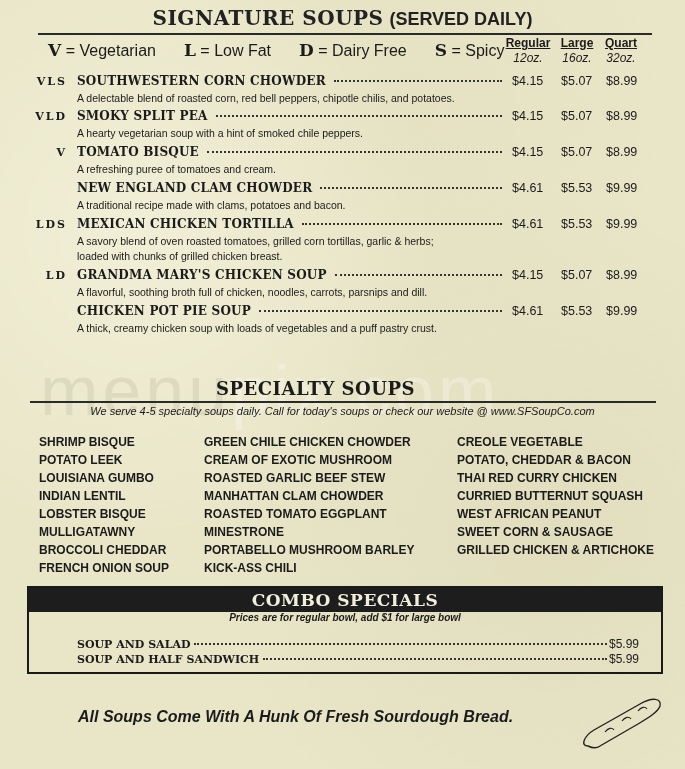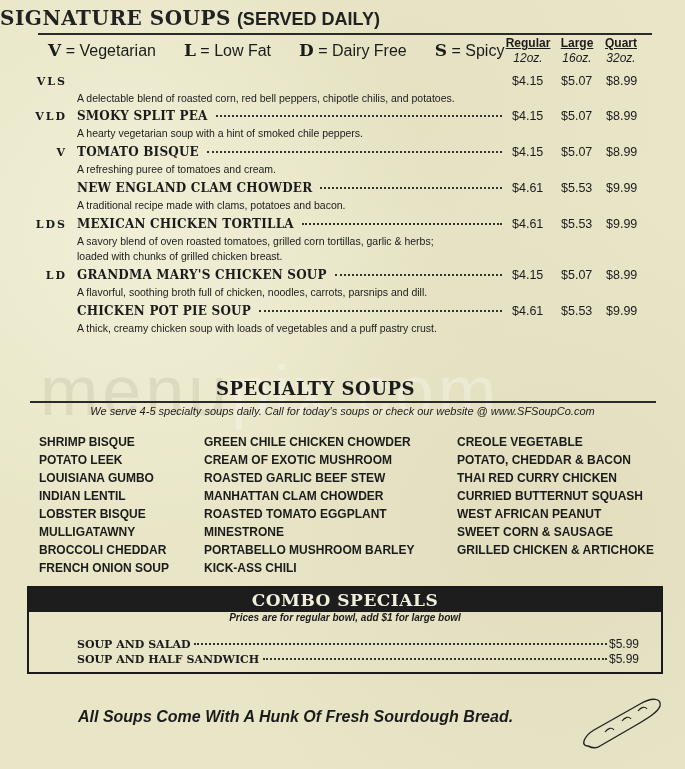--- a/index.html
+++ b/index.html
@@ -9,21 +9,21 @@
       background-image:
         radial-gradient(circle at 20% 30%, rgba(255,255,240,0.35) 0, rgba(255,255,240,0) 40%),
         radial-gradient(circle at 80% 70%, rgba(210,205,170,0.35) 0, rgba(210,205,170,0) 45%),
         radial-gradient(circle at 60% 15%, rgba(220,215,180,0.3) 0, rgba(220,215,180,0) 35%);
       color: #1b1b1b;
       font-family: "Liberation Sans", sans-serif;
     }
     .abs { position: absolute; }
 
     
-    .sig-title { left: 0; width: 685px; top: 6px; font-size: 21px; color: #222; }
+    .sig-title { left: 0; width: 685px; top: 6px; text-align: center; font-size: 21px; color: #222; }
     .sig-title .big { font-family: "DejaVu Serif", serif; font-weight: bold; font-size: 20px; letter-spacing: 0.5px; }
     .sig-title .small { font-family: "Liberation Sans", sans-serif; font-weight: bold; font-size: 18px; }
     .rule { height: 2px; background: #2a2a2a; }
 
     .legend { top: 40px; left: 48px; font-size: 16px; display: flex; gap: 0; }
     .legend .item { margin-right: 28px; white-space: nowrap; }
     .legend .code { font-family: "DejaVu Serif", serif; font-weight: bold; font-size: 17px; }
 
     .col-head { top: 36px; width: 60px; text-align: center; font-size: 12px; line-height: 15px; }
     .col-head .lbl { font-weight: bold; display: block; text-decoration: underline; }
@@ -85,20 +85,24 @@
   <span class="lbl">Large</span>
   <span class="oz">16oz.</span>
 </div>
 <div class="abs col-head" style="left:591px;">
   <span class="lbl">Quart</span>
   <span class="oz">32oz.</span>
 </div>
 
 <div class="abs soup" style="top:70px;">
   <span class="codes">VLS</span>
+  <div class="name-line">
+      <span class="name">SOUTHWESTERN CORN CHOWDER</span>
+      <span class="dots"></span>
+    </div>
   <div class="desc">A delectable blend of roasted corn, red bell peppers, chipotle chilis, and potatoes.</div>
   <span class="price" style="left:512px;">$4.15</span>
   <span class="price" style="left:561px;">$5.07</span>
   <span class="price" style="left:606px;">$8.99</span>
 </div>
 
 <div class="abs soup" style="top:105px;">
   <span class="codes">VLD</span>
   <div class="name-line">
       <span class="name">SMOKY SPLIT PEA</span>

